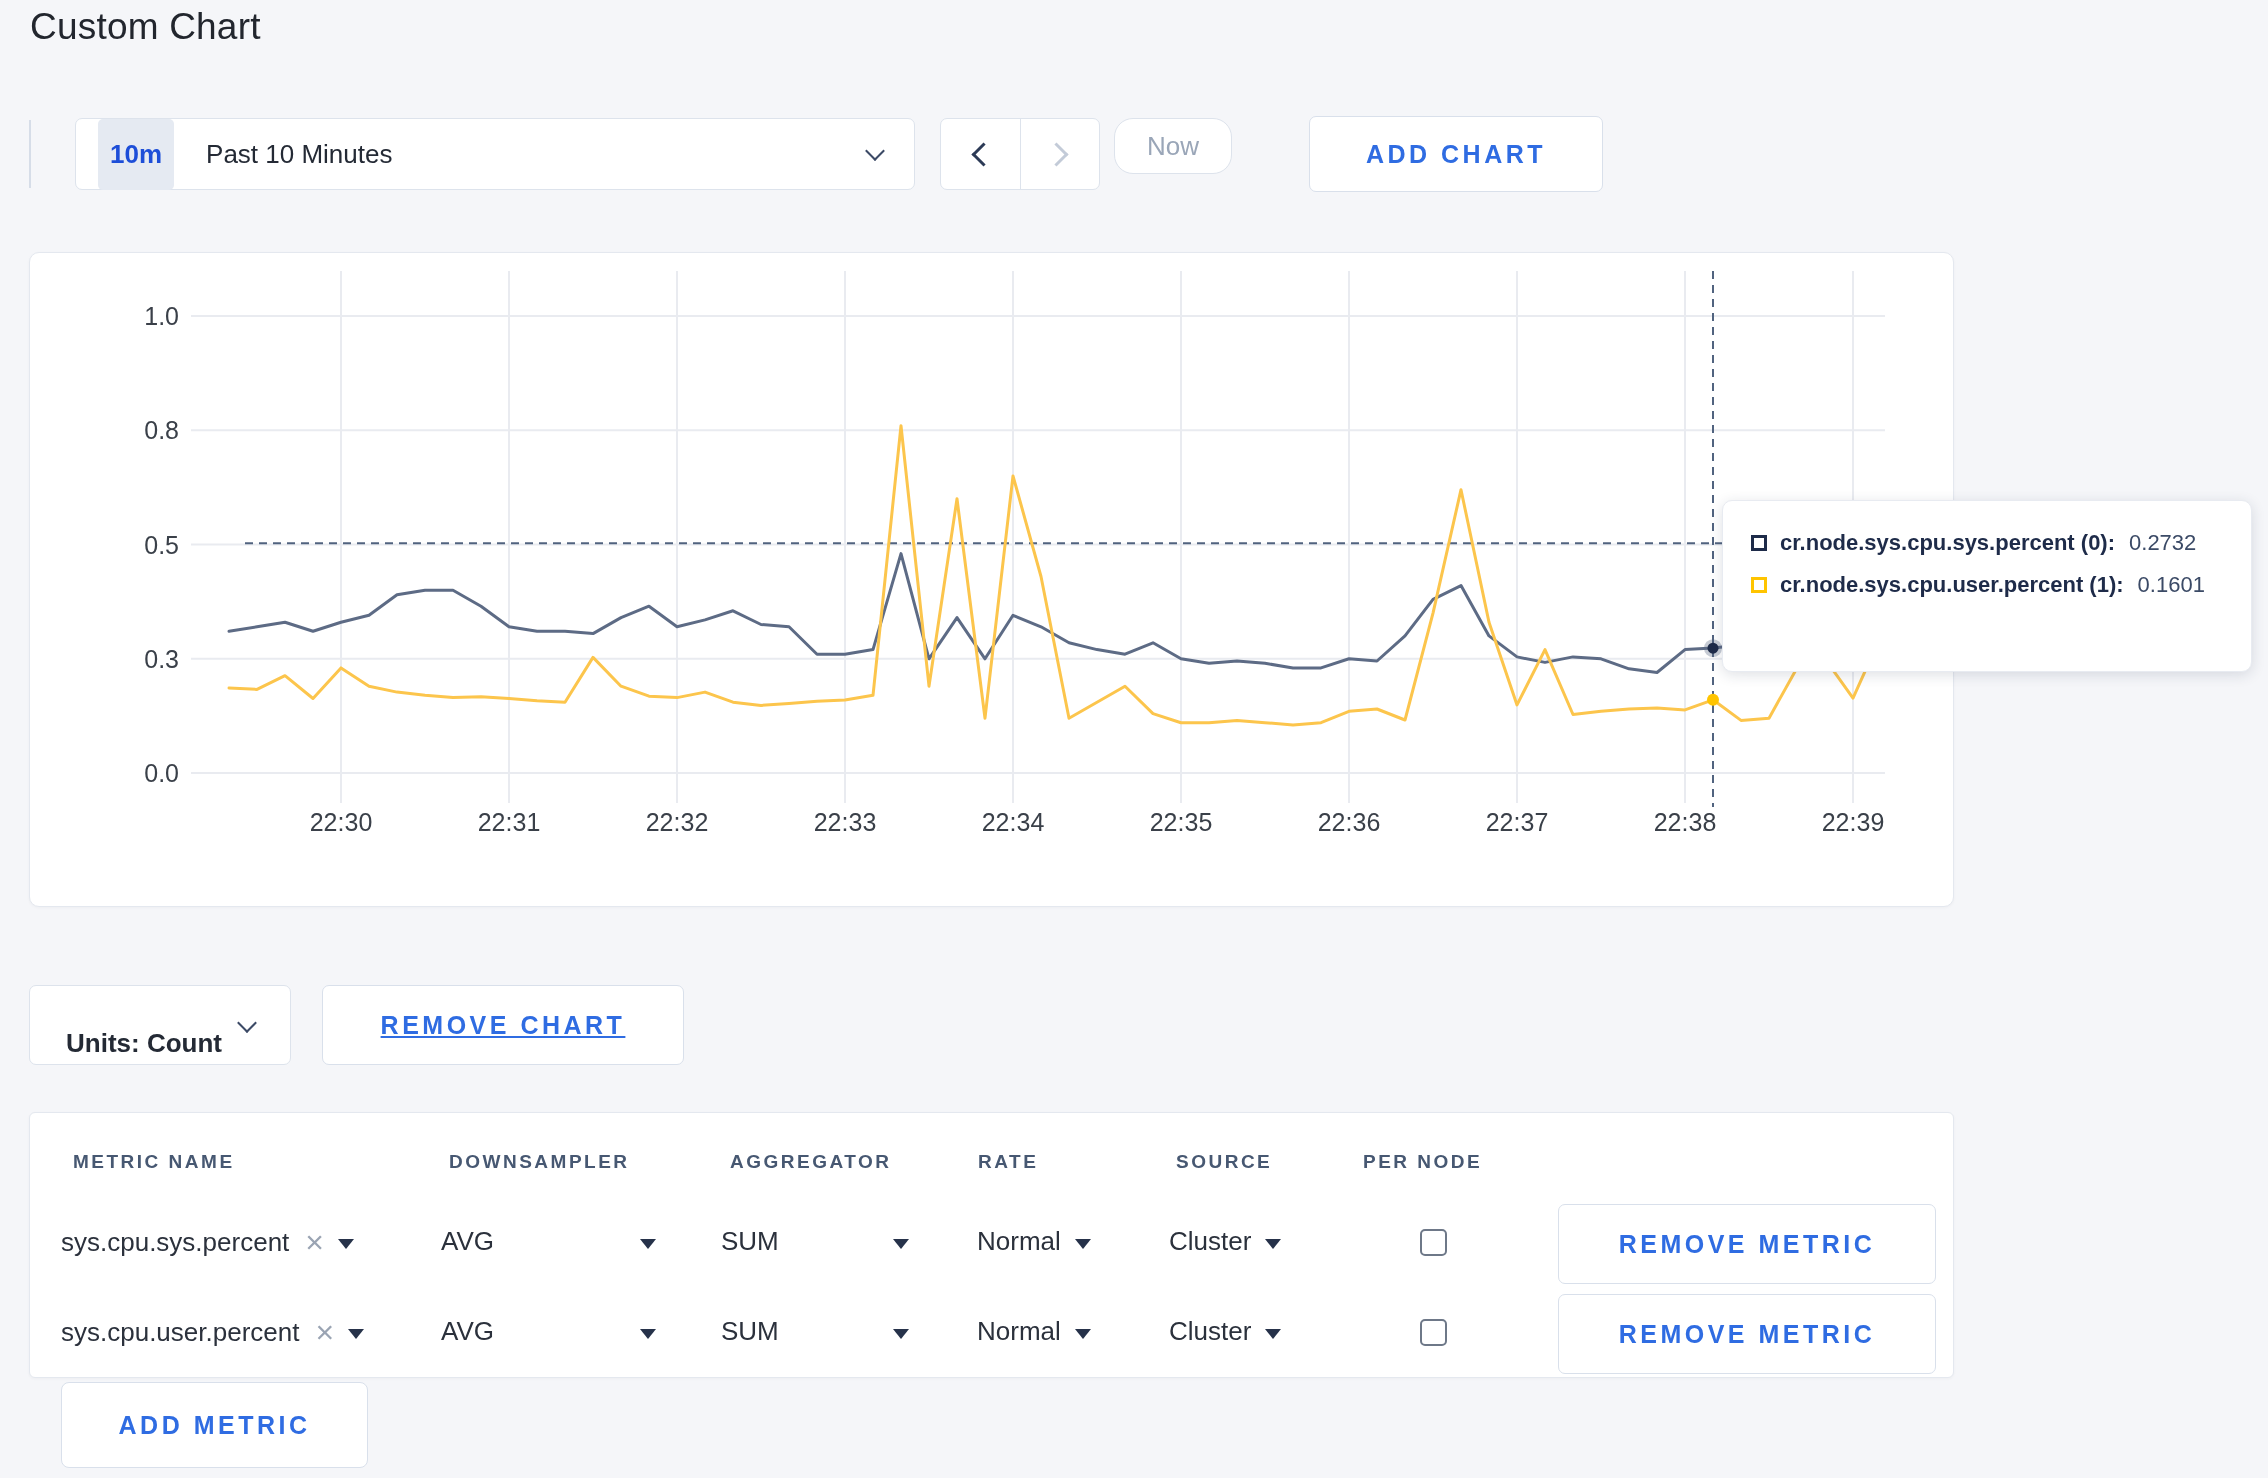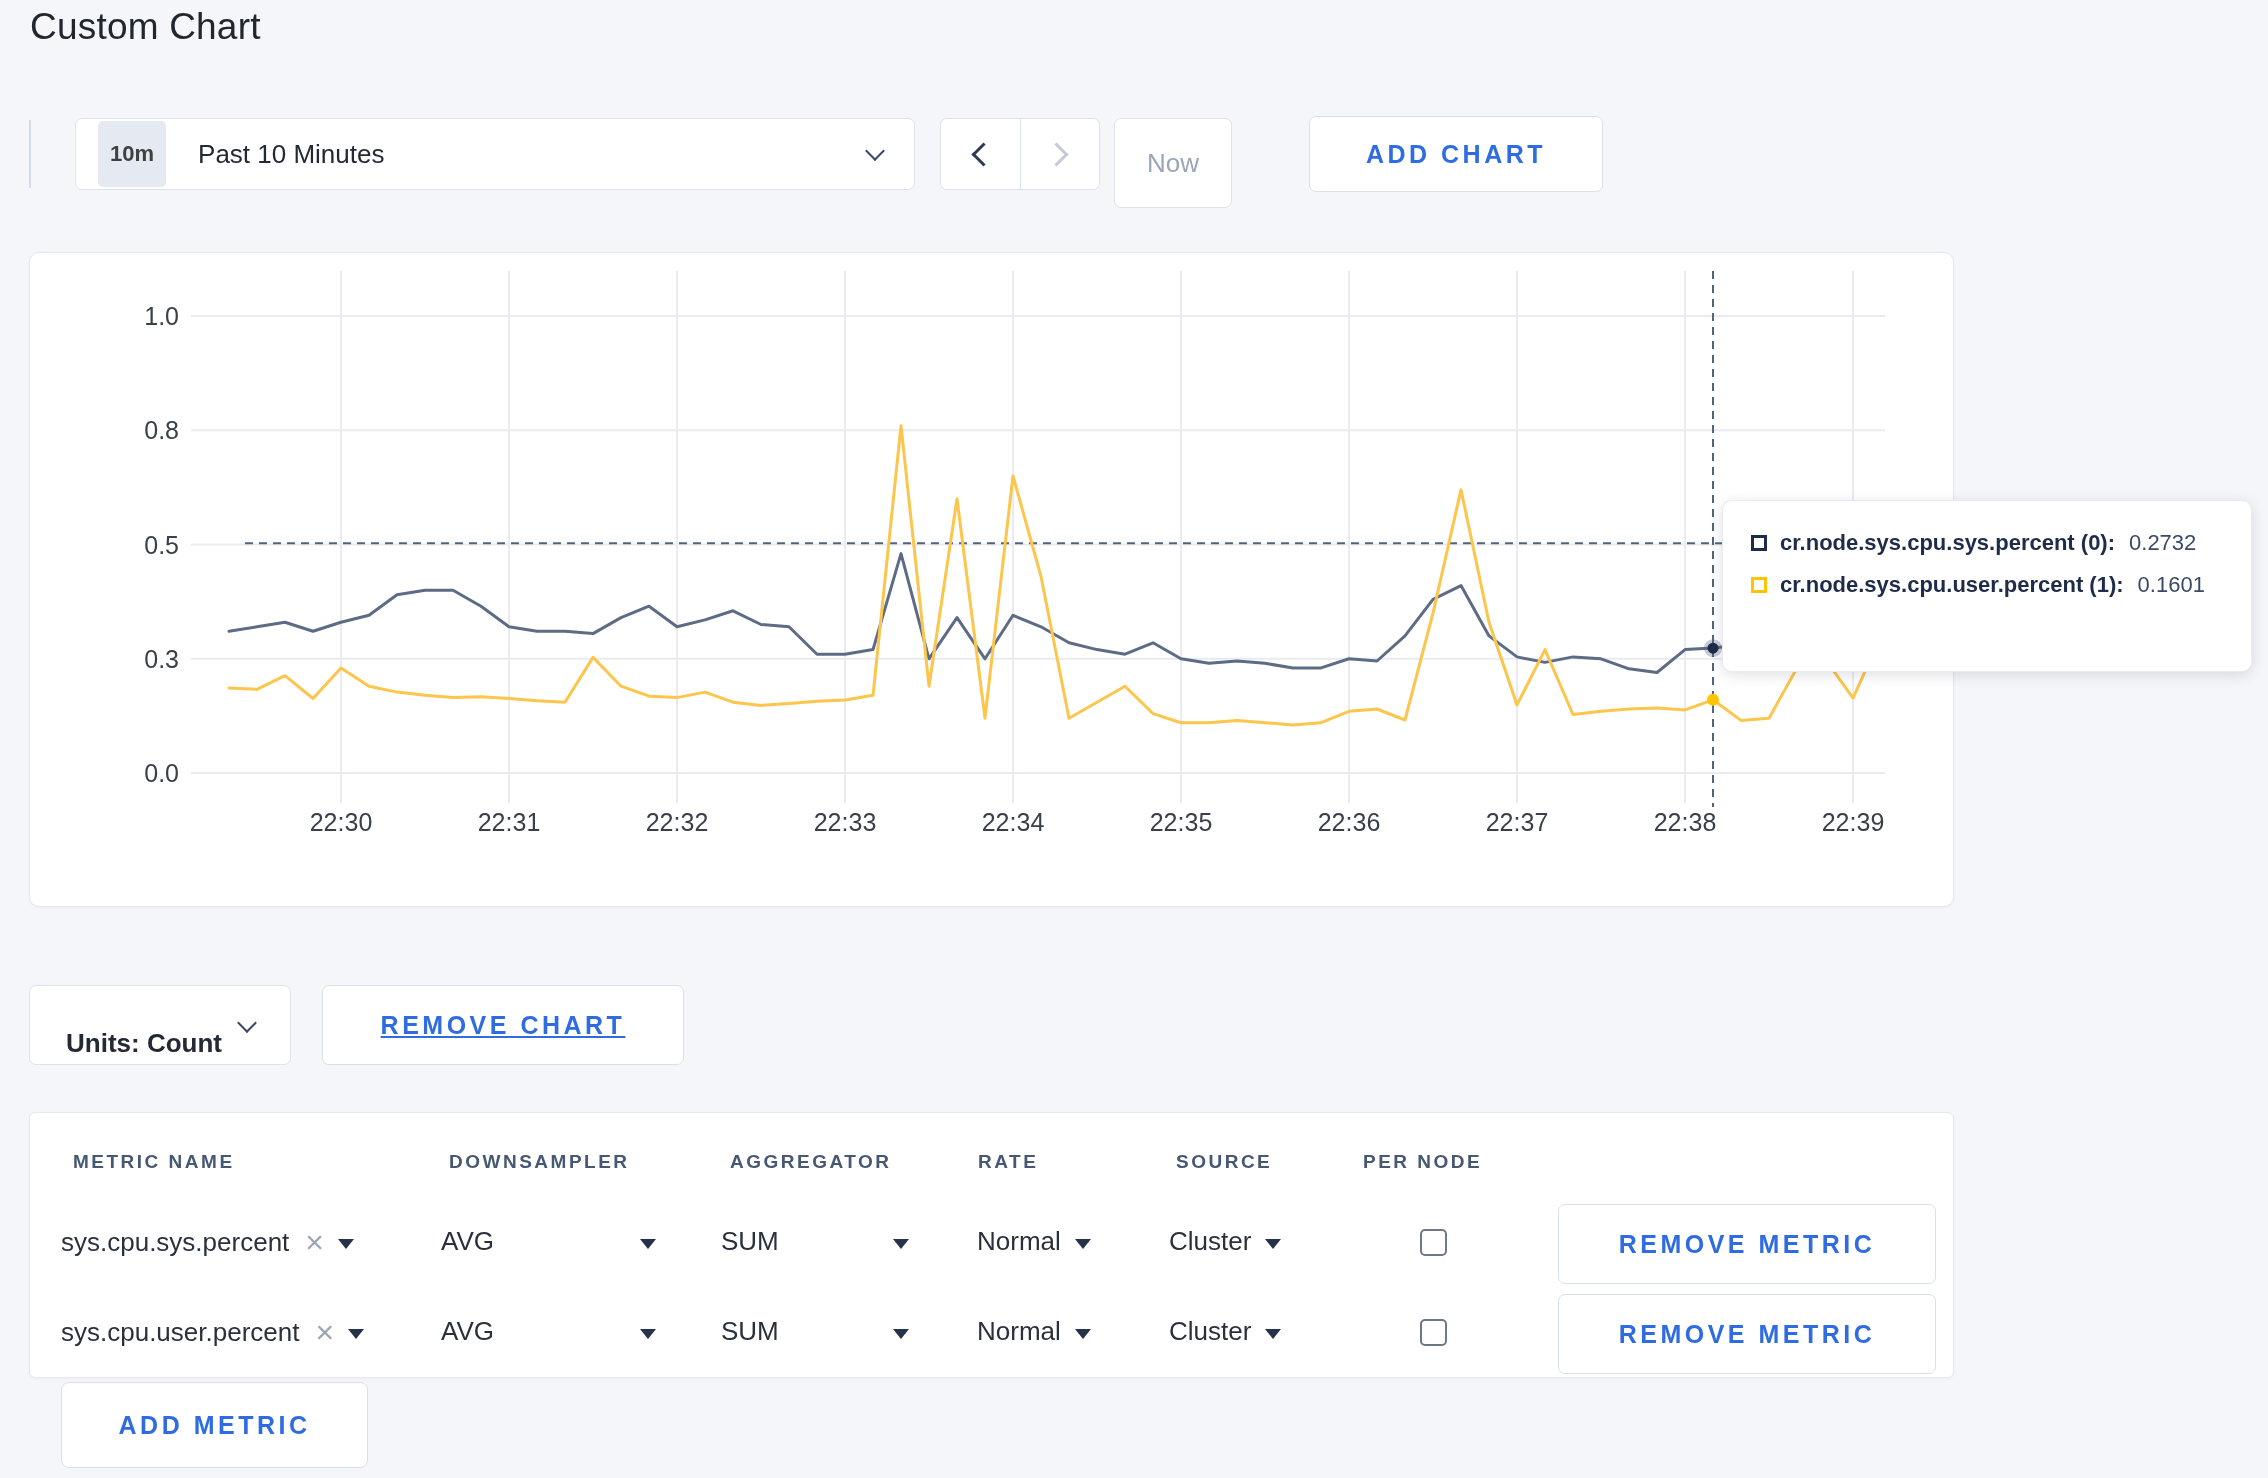--- a/index.html
+++ b/index.html
@@ -6,31 +6,31 @@
   html,body { background:#f5f6f9; }
   body { font-family:"Liberation Sans", sans-serif; color:#242c3a; }
   #app { position:relative; width:2268px; height:1478px; background:#f5f6f9; overflow:hidden; }
   .card { position:absolute; background:#ffffff; border:1px solid #e4e8ef; border-radius:10px; box-shadow:0 1px 3px rgba(40,50,70,0.04); }
 
   .page-title { position:absolute; left:30px; top:6px; font-size:37px; font-weight:500; color:#22262e; letter-spacing:0.2px; }
 
   .toolbar-divider { position:absolute; left:29px; top:120px; width:2px; height:68px; background:#d6dde8; }
 
   .time-select { position:absolute; left:75px; top:118px; width:840px; height:72px; background:#fff; border:1px solid #dde3ec; border-radius:7px; display:flex; align-items:center; cursor:pointer; }
-  .time-badge { margin-left:22px; background:#e5eaf2; color:#404040; font-size:22px; font-weight:bold; padding:20px 12px; border-radius:5px; }
+  .time-badge { margin-left:22px; background:#e5eaf2; color:#1d4ed8; font-size:26px; font-weight:bold; padding:20px 12px; border-radius:5px; }
   .time-label { margin-left:32px; font-size:26px; color:#242a35; }
   .chev-down { width:14px; height:14px; border-right:2.5px solid #3c4a66; border-bottom:2.5px solid #3c4a66; transform:rotate(45deg); margin-left:auto; margin-right:32px; margin-top:-6px; }
 
   .nav-group { position:absolute; left:940px; top:118px; width:160px; height:72px; background:#fff; border:1px solid #dde3ec; border-radius:7px; display:flex; }
   .nav-half { flex:1; display:flex; align-items:center; justify-content:center; cursor:pointer; }
   .nav-sep { width:1px; background:#dde3ec; }
   .arrow-left { width:17px; height:17px; border-left:3.5px solid #2c3a56; border-bottom:3.5px solid #2c3a56; transform:rotate(45deg); margin-left:6px; }
   .arrow-right { width:17px; height:17px; border-left:3.5px solid #c3cbd8; border-bottom:3.5px solid #c3cbd8; transform:rotate(225deg); margin-right:6px; }
 
-  .now-btn { position:absolute; left:1114px; top:118px; width:118px; height:90px; background:#fff; border:1px solid #dde3ec; border-radius:7px; font-size:26px; color:#9aa6b8; display:flex; align-items:center; justify-content:center; }
+  .now-btn { position:absolute; left:1114px; top:118px; width:118px; height:56px; background:#fff; border:1px solid #dde3ec; border-radius:19px; font-size:26px; color:#9aa6b8; display:flex; align-items:center; justify-content:center; }
 
   .btn-outline-blue { background:#fff; border:1px solid #d9e0eb; border-radius:7px; color:#2f6ce2; font-size:25px; font-weight:600; letter-spacing:3.5px; display:flex; align-items:center; justify-content:center; cursor:pointer;margin-left:12px; }
   #add-chart { position:absolute; left:1297px; top:116px; width:294px; height:76px; }
 
   #chart-card { left:29px; top:252px; width:1925px; height:655px; }
   #chart-svg { position:absolute; left:0; top:0; }
 
   .tooltip { position:absolute; left:1722px; top:500px; width:530px; height:172px; background:#fff; border:1px solid #e8ebf1; border-radius:10px; box-shadow:0 3px 14px rgba(30,43,73,0.14); padding:25px 24px 0 28px; z-index:5; }
   .tt-row { display:flex; align-items:center; height:34px; margin-bottom:8px; font-size:22px; color:#3b4a66; }
   .tt-time-row { margin-left:36px; }

